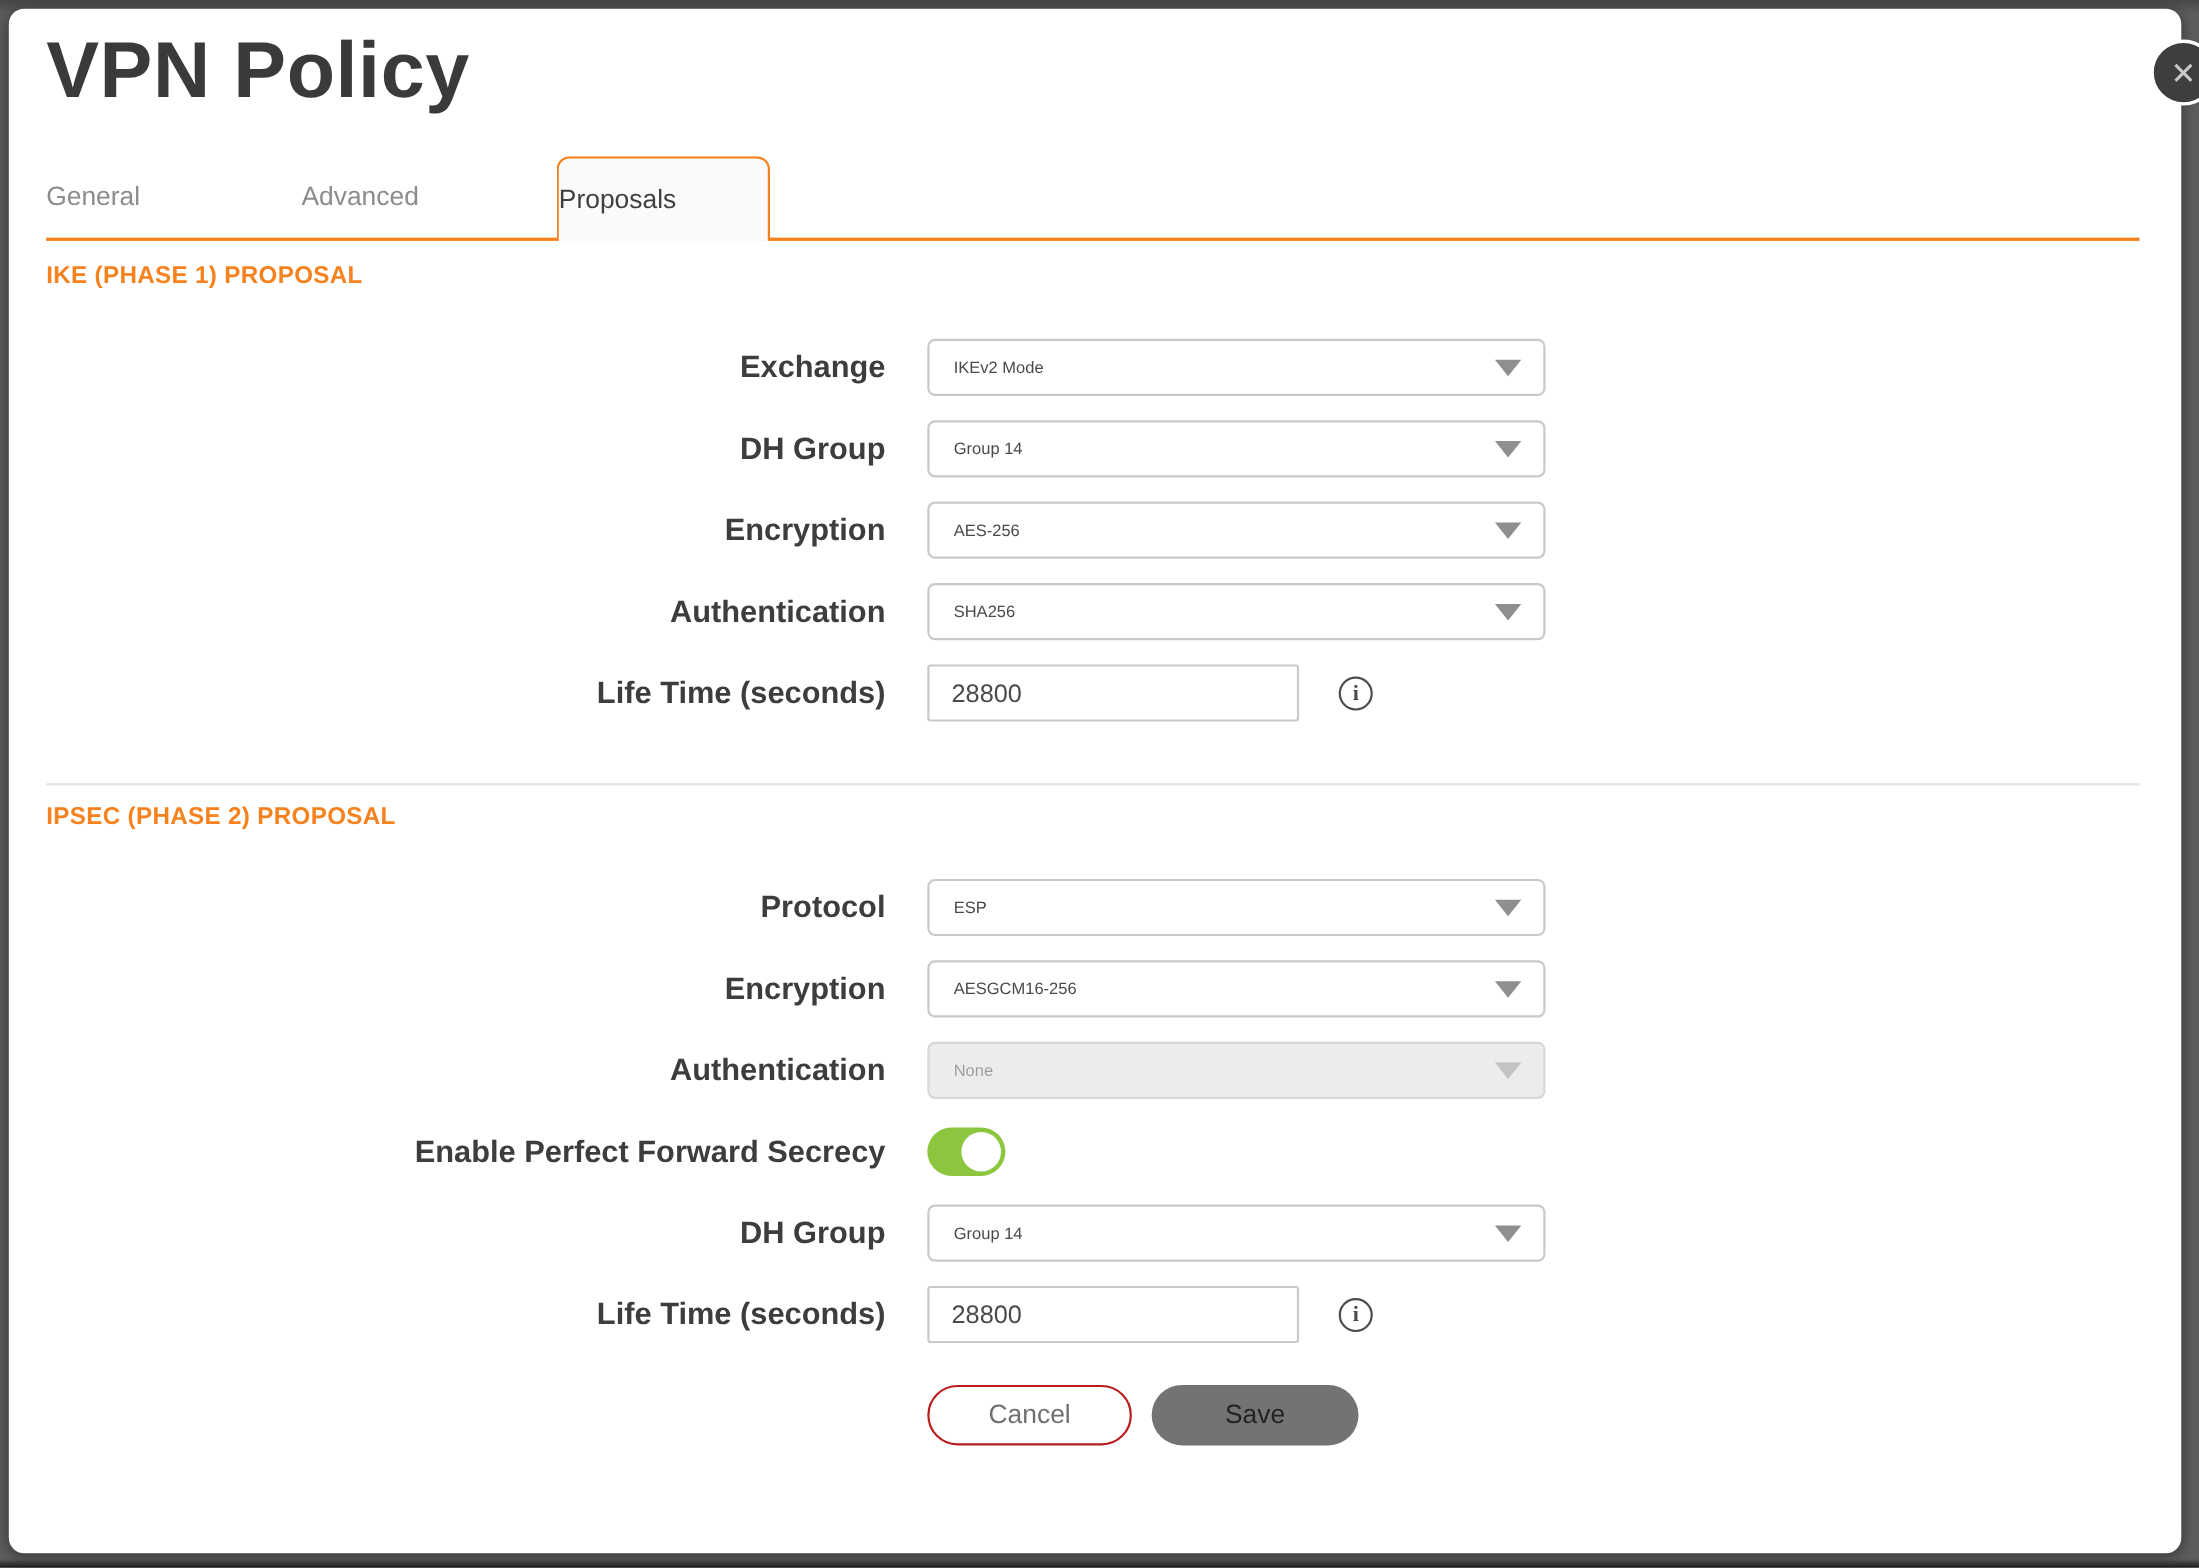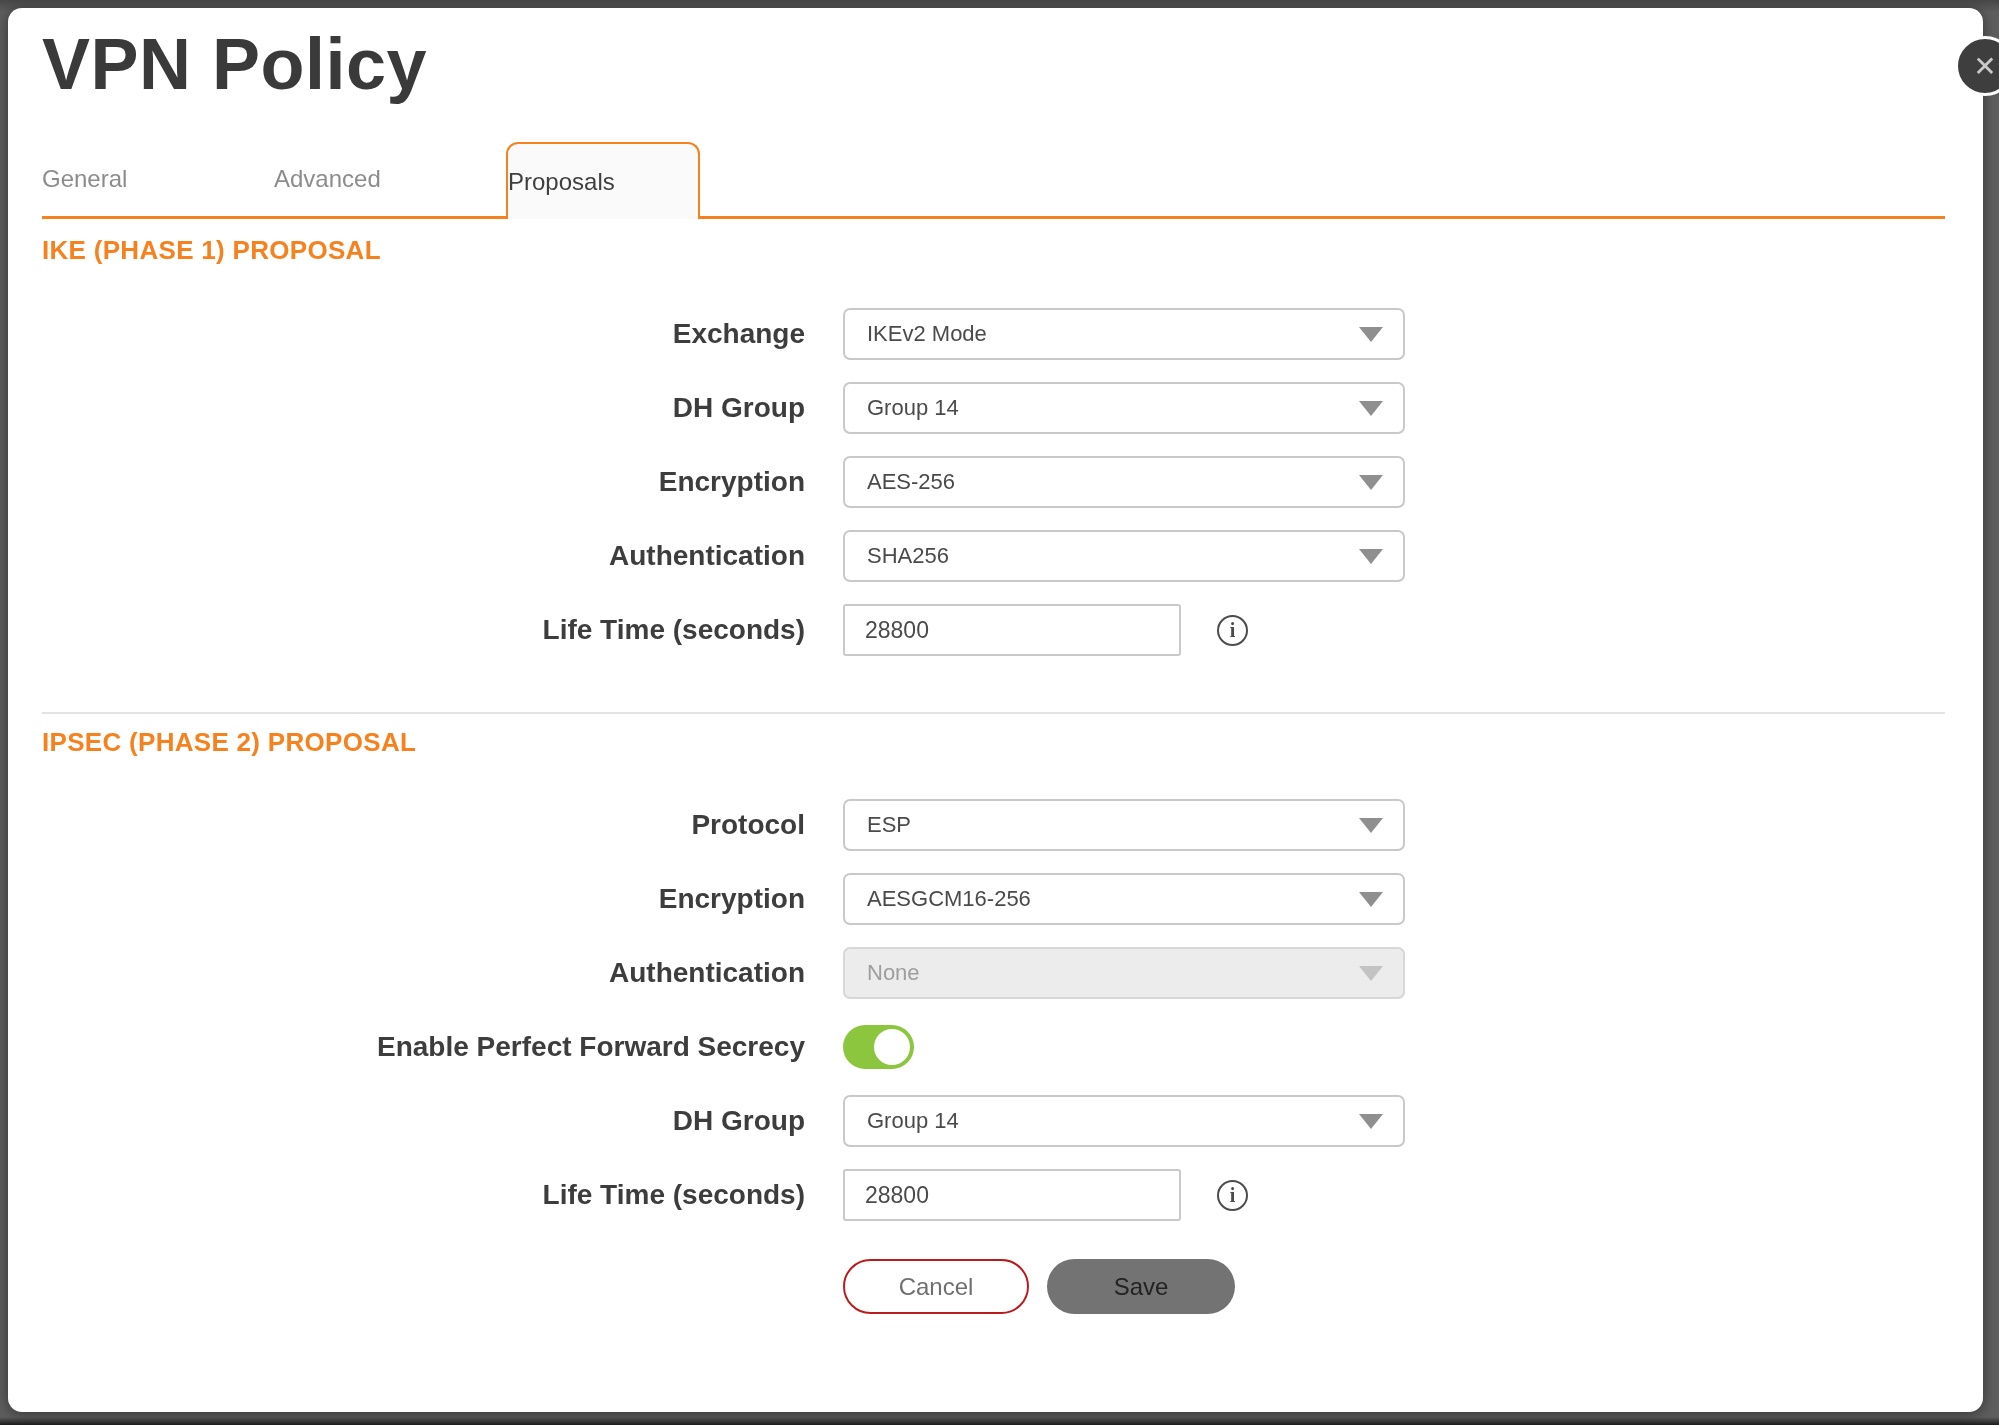--- a/index.html
+++ b/index.html
@@ -64,21 +64,21 @@
     border: 2px solid #f5821f;
     border-bottom: none;
     border-radius: 12px 12px 0 0;
     color: #3f3f3f;
     height: 77px;
     margin-bottom: -3px;
   }
   .tab.advanced { width: 232px; }
   
   .section-heading {
-    font-size: 26px;
+    font-size: 22px;
     font-weight: bold;
     color: #f5821f;
     letter-spacing: .3px;
     line-height: 30px;
   }
   .section-heading.first { margin-top: 16px; }
   .section-heading.second { margin-top: 13px; }
   .form { margin-top: 43px; }
   .form.second { margin-top: 42px; }
   .row {
@@ -96,21 +96,21 @@
     padding-right: 0;
   }
   .ctl { margin-left: 38px; display: flex; align-items: center; }
   .select {
     width: 562px; height: 52px;
     border: 2px solid #c9c9c9;
     border-radius: 7px;
     background: #ffffff;
     display: flex; align-items: center;
     padding: 16px 22px;
-    font-size: 22px;
+    font-size: 15px;
     color: #4a4a4a;
     position: relative;
     cursor: pointer;
   }
   .select .caret {
     position: absolute;
     right: 20px; top: 50%;
     margin-top: -7px;
     width: 0; height: 0;
     border-left: 12px solid transparent;

